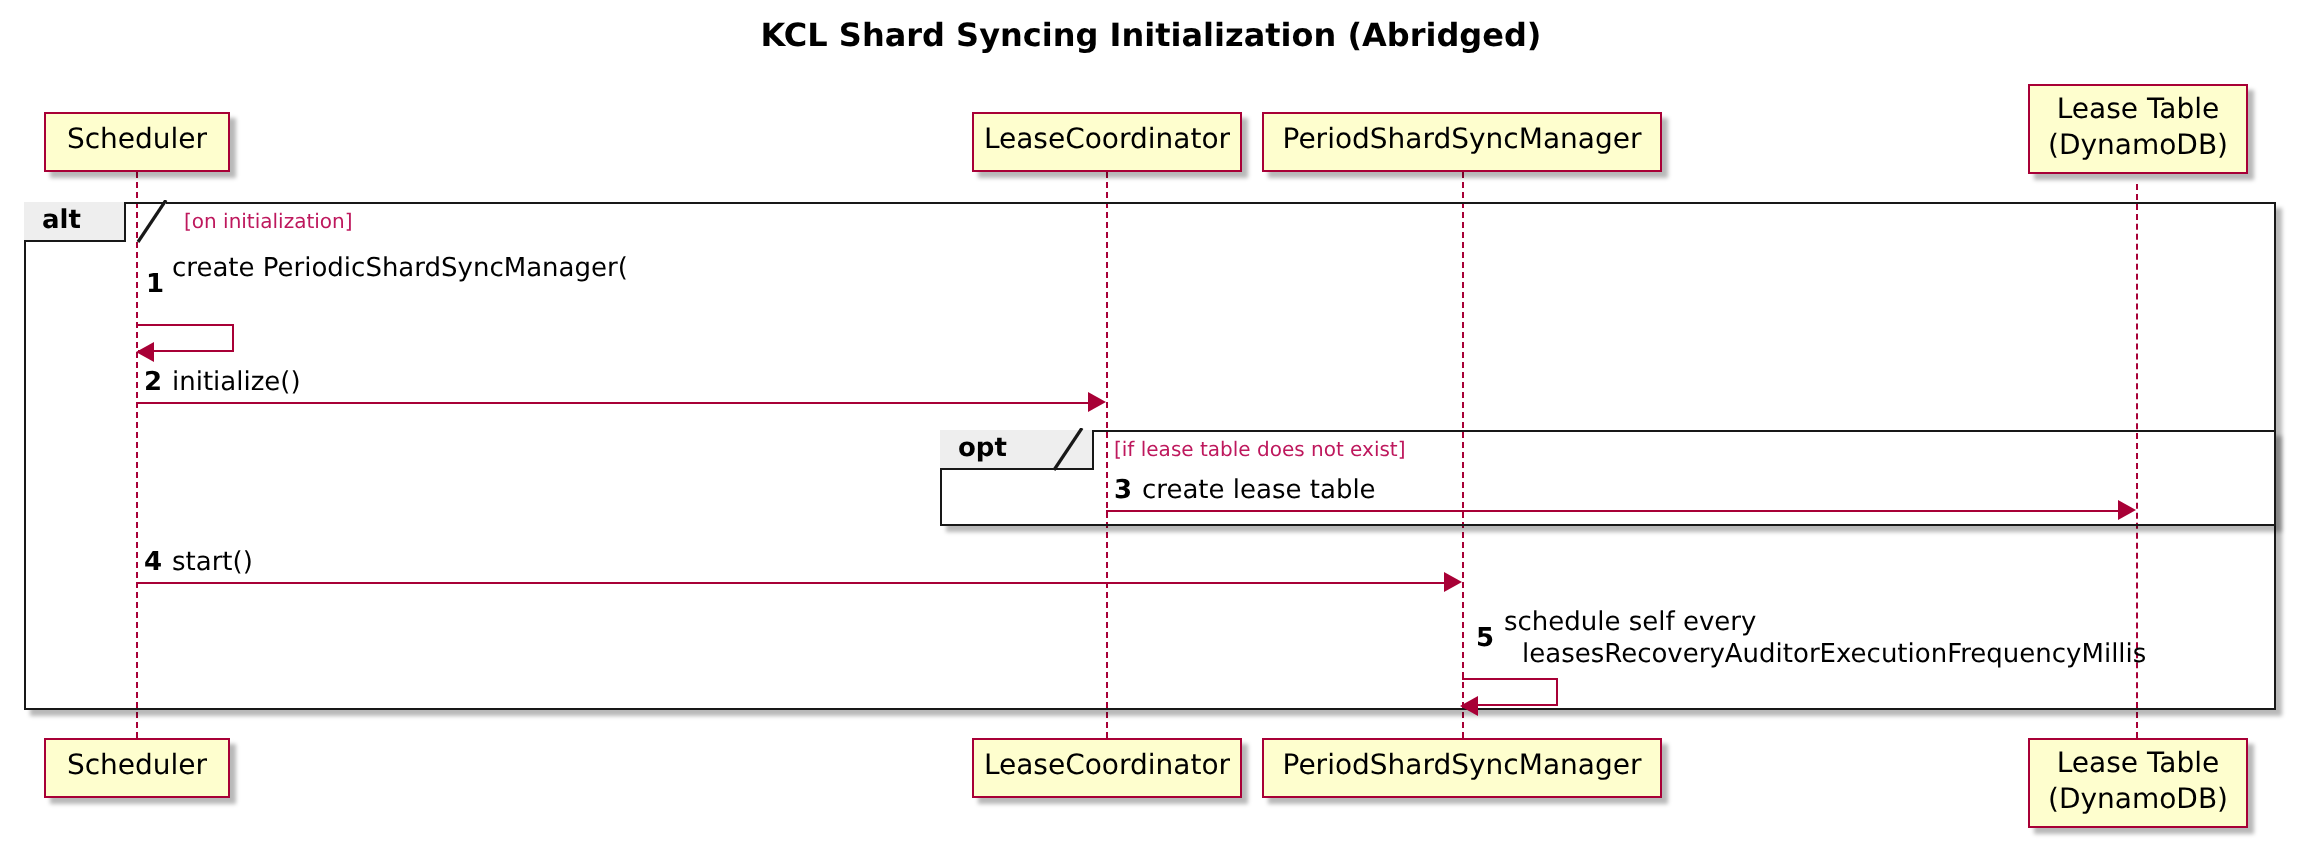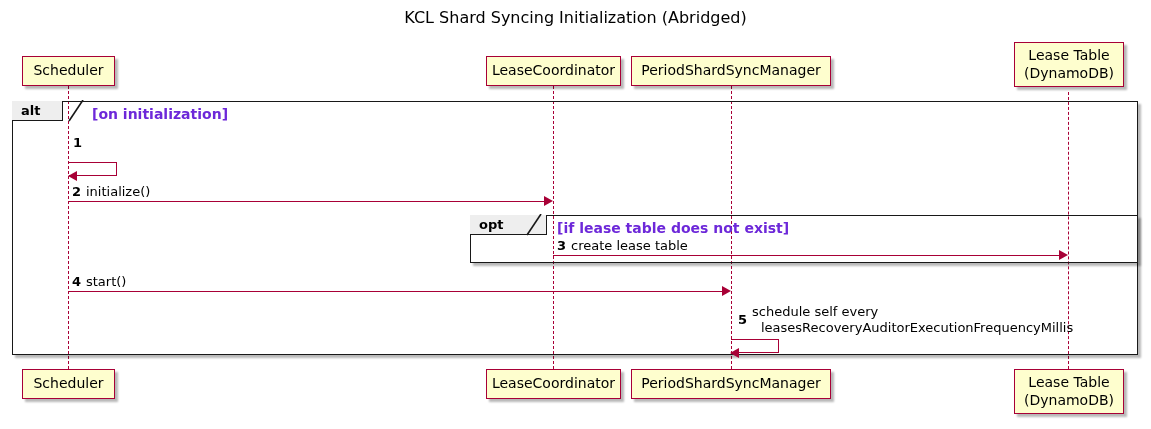--- a/index.html
+++ b/index.html
@@ -22,20 +22,21 @@
   }
   .title {
     position: absolute;
     left: 0;
     top: 8px;
     width: 1151px;
     text-align: center;
     font-size: 16px;
     color: #000000;
     white-space: nowrap;
+    font-weight: bold;
   }
   
   .participant {
     position: absolute;
     background: #FEFECE;
     border: 1.5px solid #A80036;
     box-shadow: 3px 3px 2px rgba(0,0,0,0.28);
     box-sizing: border-box;
     display: flex;
     flex-direction: column;
@@ -76,23 +77,23 @@
     color: #000000;
     white-space: nowrap;
   }
   .frame-tab-corner {
     position: absolute;
     width: 0; height: 0;
     border-style: solid;
   }
   .frame-guard {
     position: absolute;
-    font-size: 14px;
-    font-weight: bold;
-    color: #6d28d9;
+    font-size: 10px;
+    font-weight: normal;
+    color: #be185d;
     white-space: nowrap;
   }
   
   .msg-line {
     position: absolute;
     height: 0;
     border-top: 1.4px solid #A80036;
   }
   .msg-arrow {
     position: absolute;
@@ -143,20 +144,21 @@
     <span>alt</span>
   </div>
   <div class="frame-tab-corner" style="left:70px; top:101px; border-width:0 0 20px 13px; border-color:transparent transparent #FFFFFF transparent;"></div>
   <div style="position:absolute; left:68px; top:100px; width:17px; height:22px; overflow:hidden;">
     <svg width="17" height="22" viewBox="0 0 17 22">
       <line x1="1" y1="21" x2="15" y2="0" stroke="#181818" stroke-width="1.6"></line>
     </svg>
   </div>
   <div class="frame-guard" style="left:92px; top:106px;">[on initialization]</div>
 
+  <div class="msg-label" style="left:86px; top:127px;">create PeriodicShardSyncManager(</div>
   <div class="msg-num" style="left:73px; top:135px;">1</div>
   <div class="self-loop" style="left:69px; top:162px; width:48px; height:14px;"></div>
   <div class="msg-arrow left" style="left:68px; top:171px;"></div>
 
   <div class="msg-label" style="left:86px; top:184px;text-align:center;">initialize()</div>
   <div class="msg-num" style="left:72px; top:184px;">2</div>
   <div class="msg-line" style="left:68px; top:201px; width:477px;"></div>
   <div class="msg-arrow right" style="left:544px; top:196px;"></div>
 
   <div class="frame" style="left:470px; top:215px; width:668px; height:48px;"></div>

